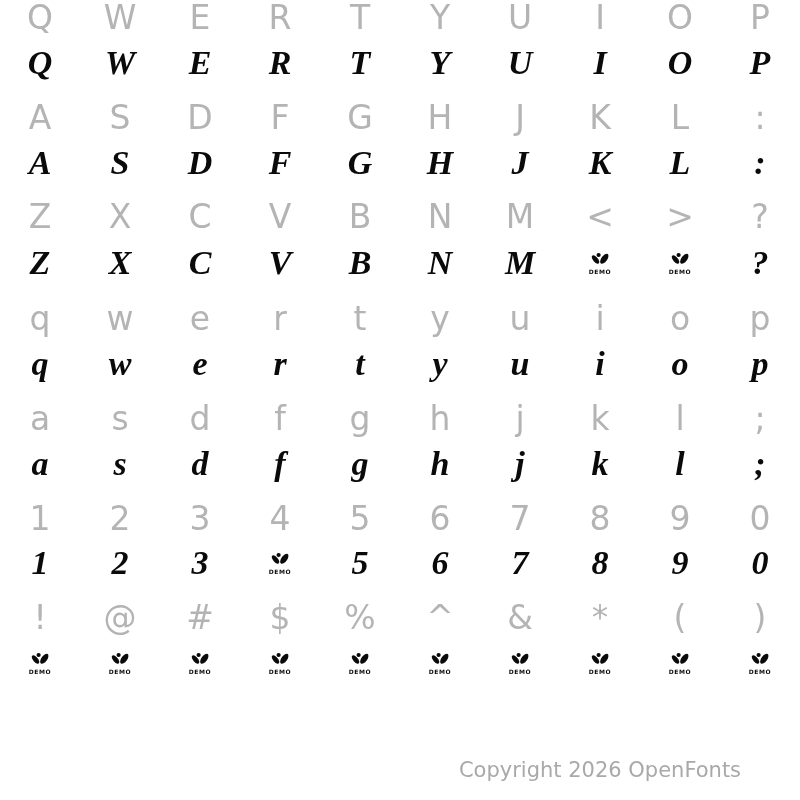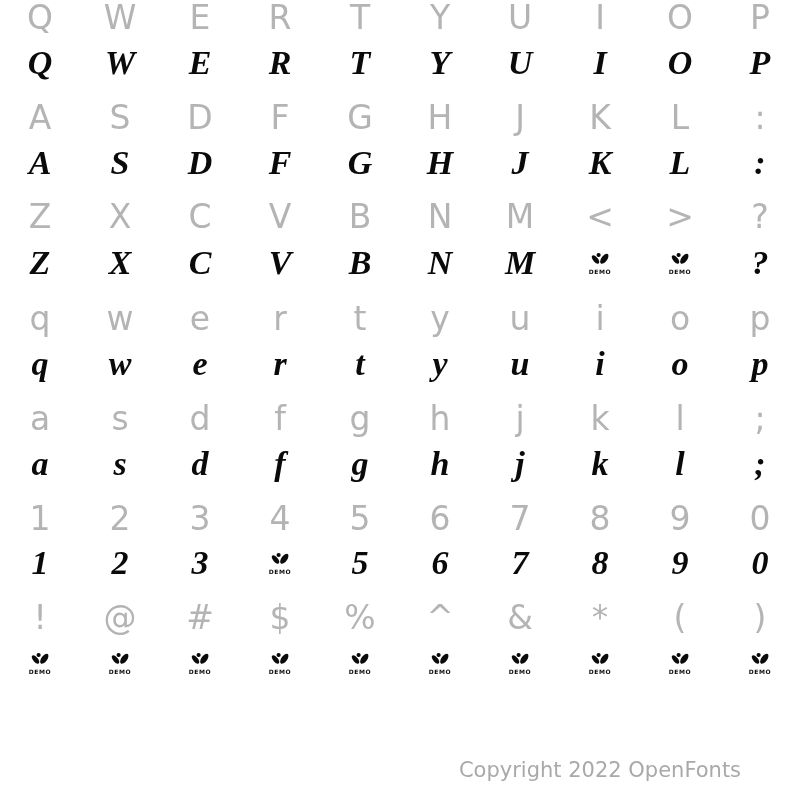--- a/index.html
+++ b/index.html
@@ -332,14 +332,14 @@
           </svg><div class="demo-label">DEMO</div></div>
         <div class="cell demo"><svg width="22" height="15" viewBox="0 0 22 15" aria-hidden="true">
             <g fill="#0a0a0a">
               <ellipse cx="6.5" cy="7.5" rx="2.4" ry="5.0" transform="rotate(-38 6.5 7.5)"></ellipse>
               <ellipse cx="15.3" cy="6.8" rx="2.9" ry="5.8" transform="rotate(36 15.3 6.8)"></ellipse>
               <circle cx="9.6" cy="3.0" r="2.1"></circle>
             </g>
           </svg><div class="demo-label">DEMO</div></div>
       </div>
     </div>
-  <div class="footer">Copyright 2022 OpenFonts</div>
+  <div class="footer">Copyright 2026 OpenFonts</div>
 </div>
 
 </body></html>

